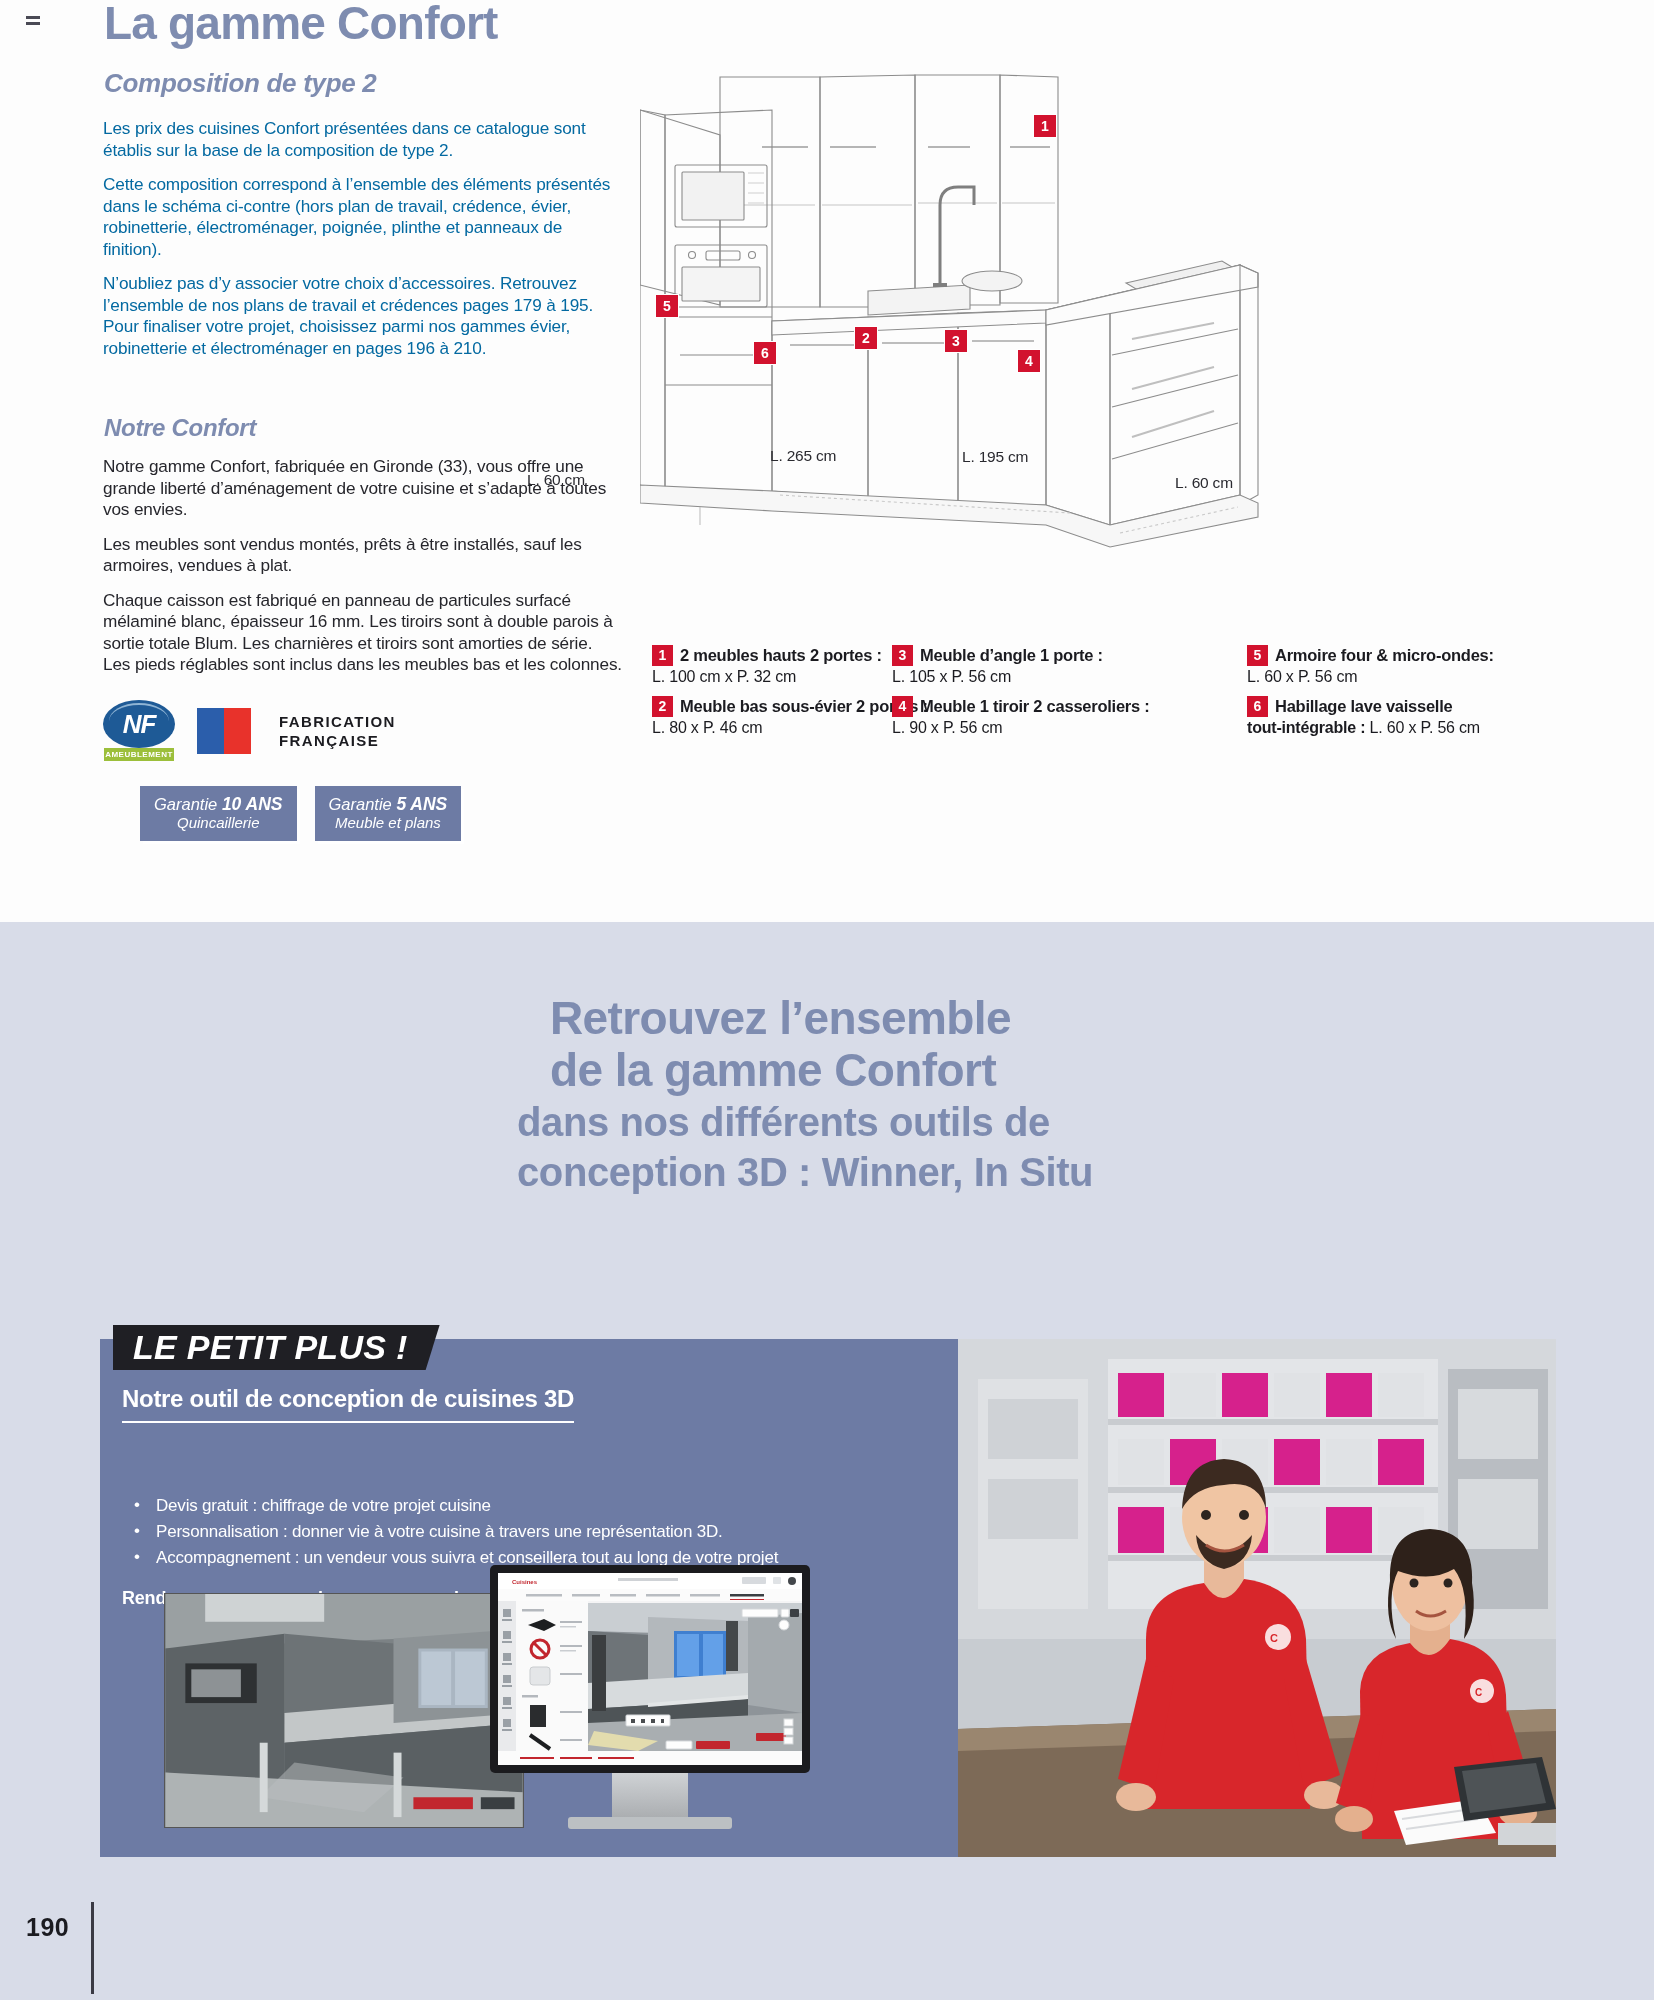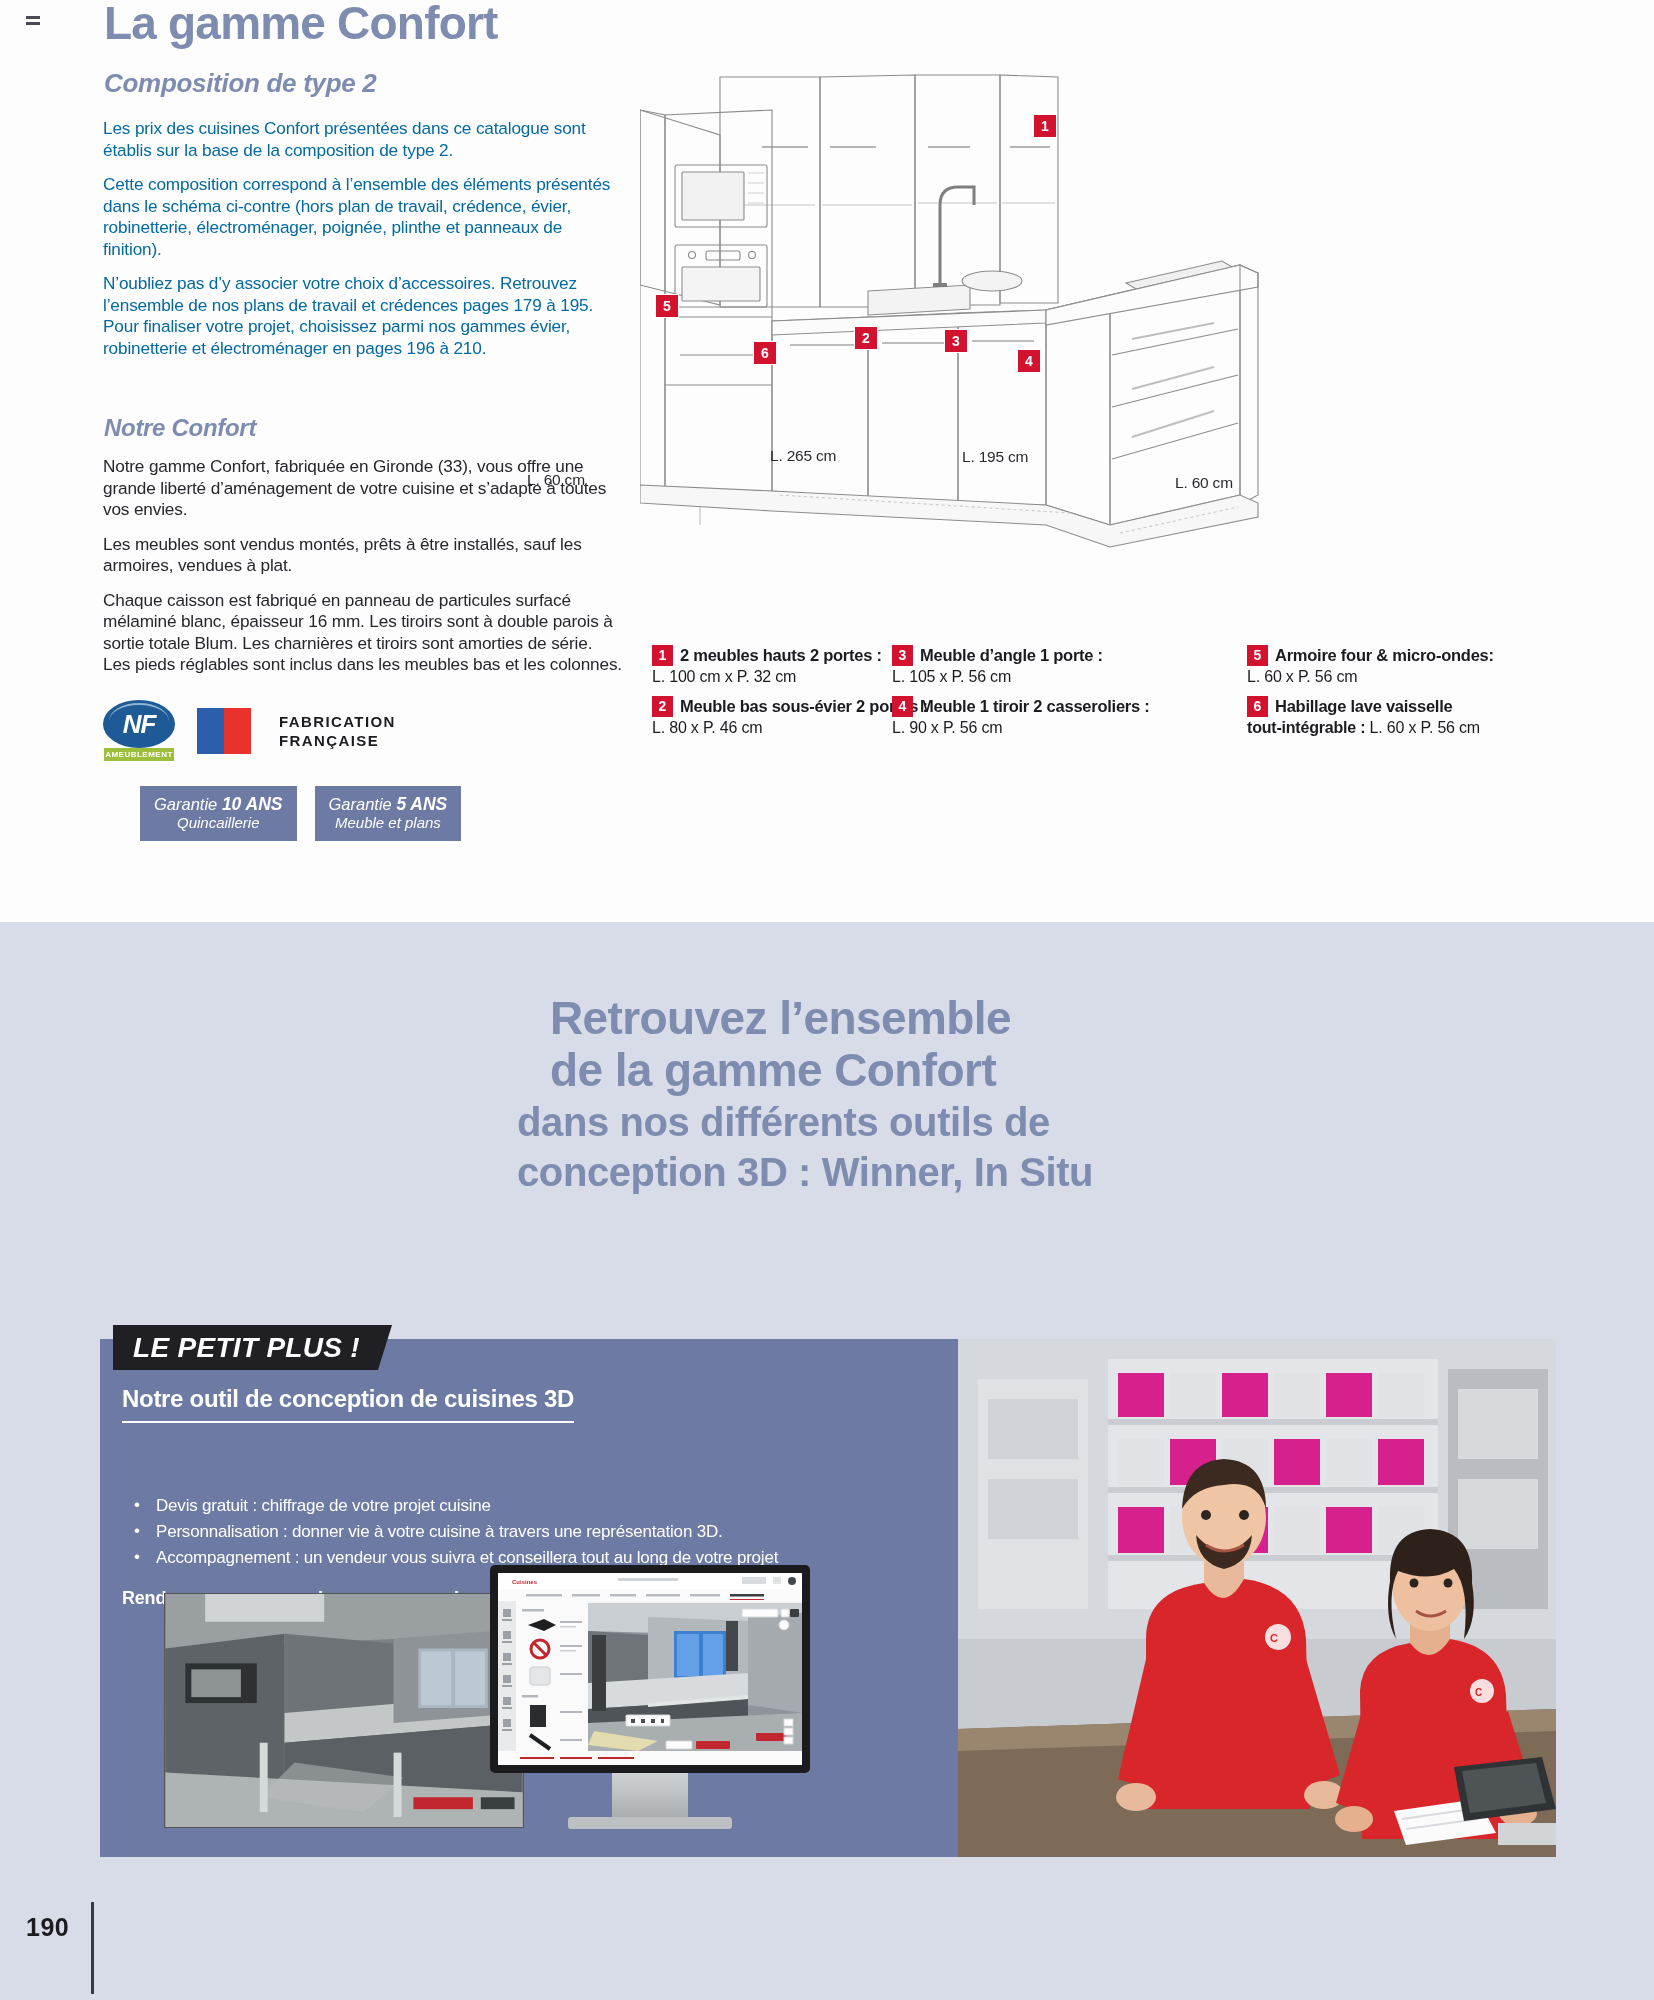--- a/index.html
+++ b/index.html
@@ -148,21 +148,21 @@
   
   .petit-wrap{ position:absolute; left:100px; top:1325px; width:1456px; height:545px; }
   .petit-panel{
     position:absolute; left:0; top:14px; width:860px; height:518px;
     background:#6d7ba4;
   }
   .petit-tag{
     position:absolute; left:13px; top:0px; height:45px;
     background:#1f1f24; color:#fff; display:flex; align-items:center;
     padding:0 32px 0 20px; font-style:italic; font-weight:800;
-    font-size:28px; letter-spacing:0.3px;
+    font-size:34px; letter-spacing:0.3px;
     clip-path: polygon(0 0, 100% 0, calc(100% - 14px) 100%, 0 100%);
   }
   .petit-h3{
     position:absolute; left:22px; top:60px; color:#fff;
     font-size:24px; font-weight:800; letter-spacing:-0.3px;
     border-bottom:2px solid #fff; padding-bottom:8px;
   }
   .petit-lead{
     position:absolute; left:22px; top:107px; color:#fff;
     font-size:18px; font-weight:700; line-height:24px; letter-spacing:-0.2px;

